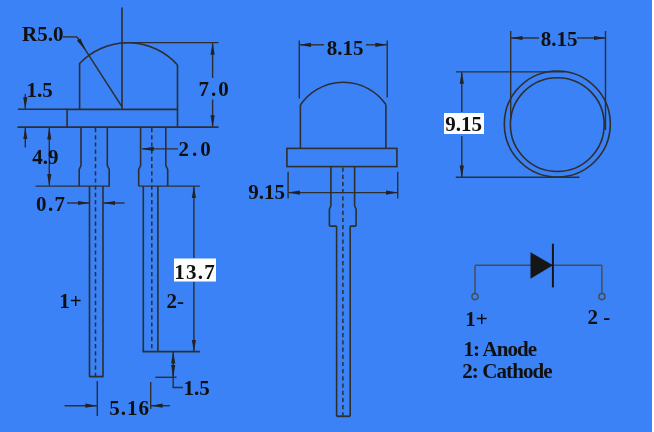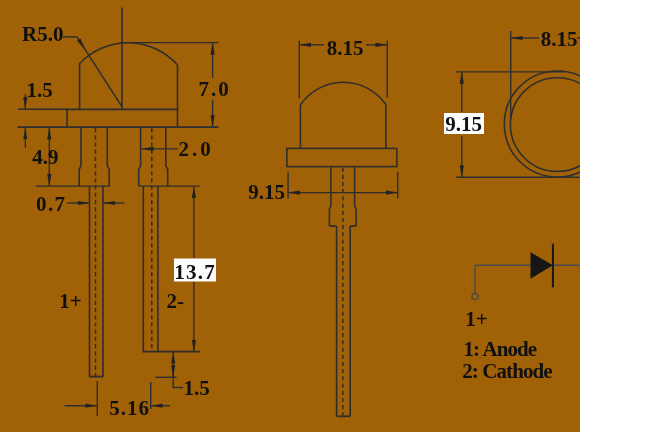--- a/index.html
+++ b/index.html
@@ -1,16 +1,16 @@
 <!DOCTYPE html>
 <html><head>
 <meta charset="utf-8">
 <style>
   html,body{margin:0;padding:0;background:#ffffff;}
-  #page{width:580px;height:432px;position:relative;background:#a16207;overflow:hidden;}
+  #page{width:652px;height:432px;position:relative;background:#3b82f6;overflow:hidden;}
   svg{position:absolute;left:0;top:0;}
   text{font-family:"Liberation Serif",serif;font-weight:bold;fill:#101010;}
 </style>
 </head>
 <body>
 <div id="page">
 <svg width="654" height="432" viewBox="0 0 654 432">
   <defs>
     <marker id="ar" viewBox="0 0 12 6" refX="11.5" refY="3" markerWidth="12" markerHeight="6" markerUnits="userSpaceOnUse" orient="auto-start-reverse">
       <path d="M0,0.9 L12,3 L0,5.1 Z" fill="#222"></path>

